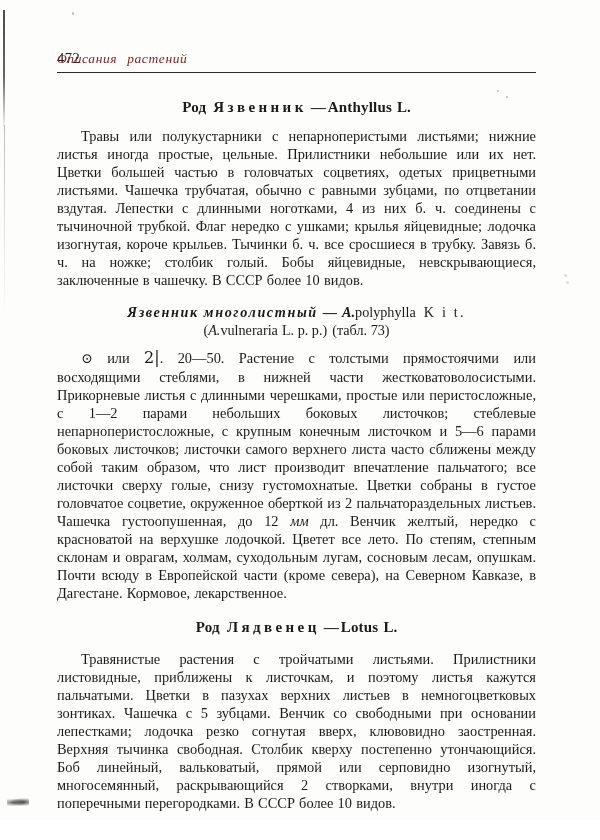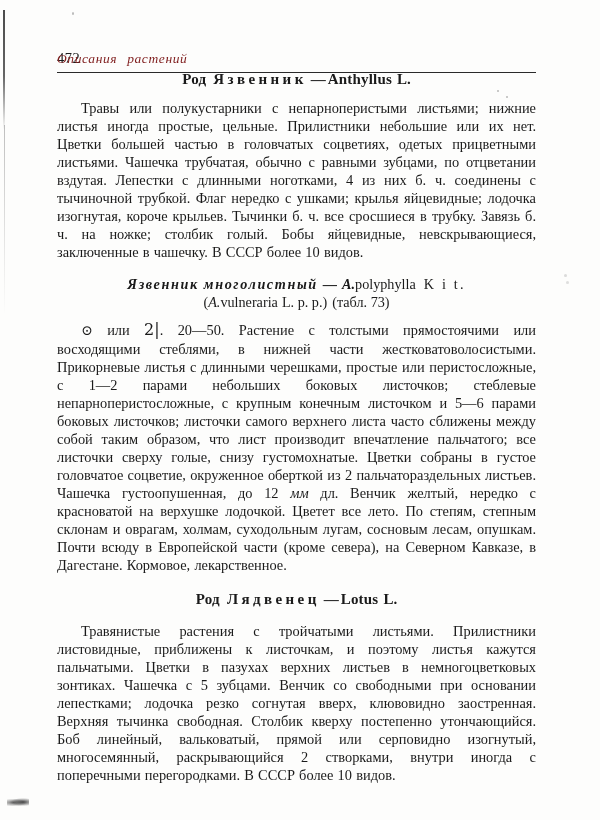--- a/index.html
+++ b/index.html
@@ -84,21 +84,21 @@
     top: 72px;
     width: 479px;
     height: 0;
     border-top: 1.6px solid #2a2a2a;
   }
 
   
   .col {
     position: absolute;
     left: 57px;
-    top: 68px;
+    top: 96px;
     width: 479px;
   }
 
   h2.genus {
     margin: 0;
     padding: 0;
     text-align: center;
     font-weight: bold;
     font-size: 15px;
     line-height: 22px;

